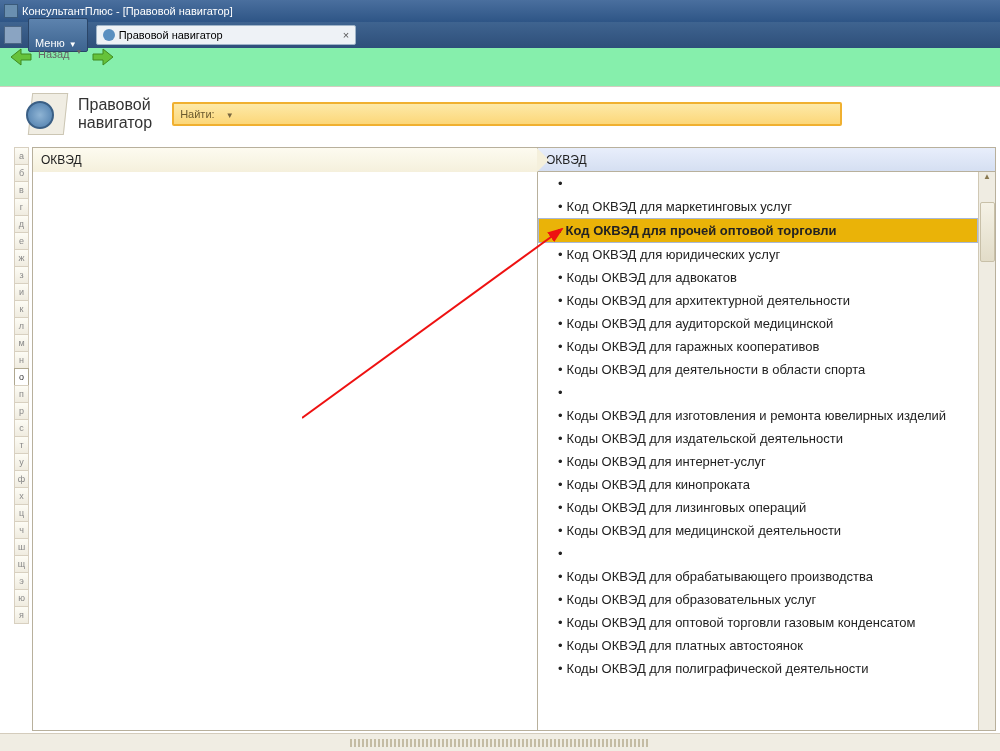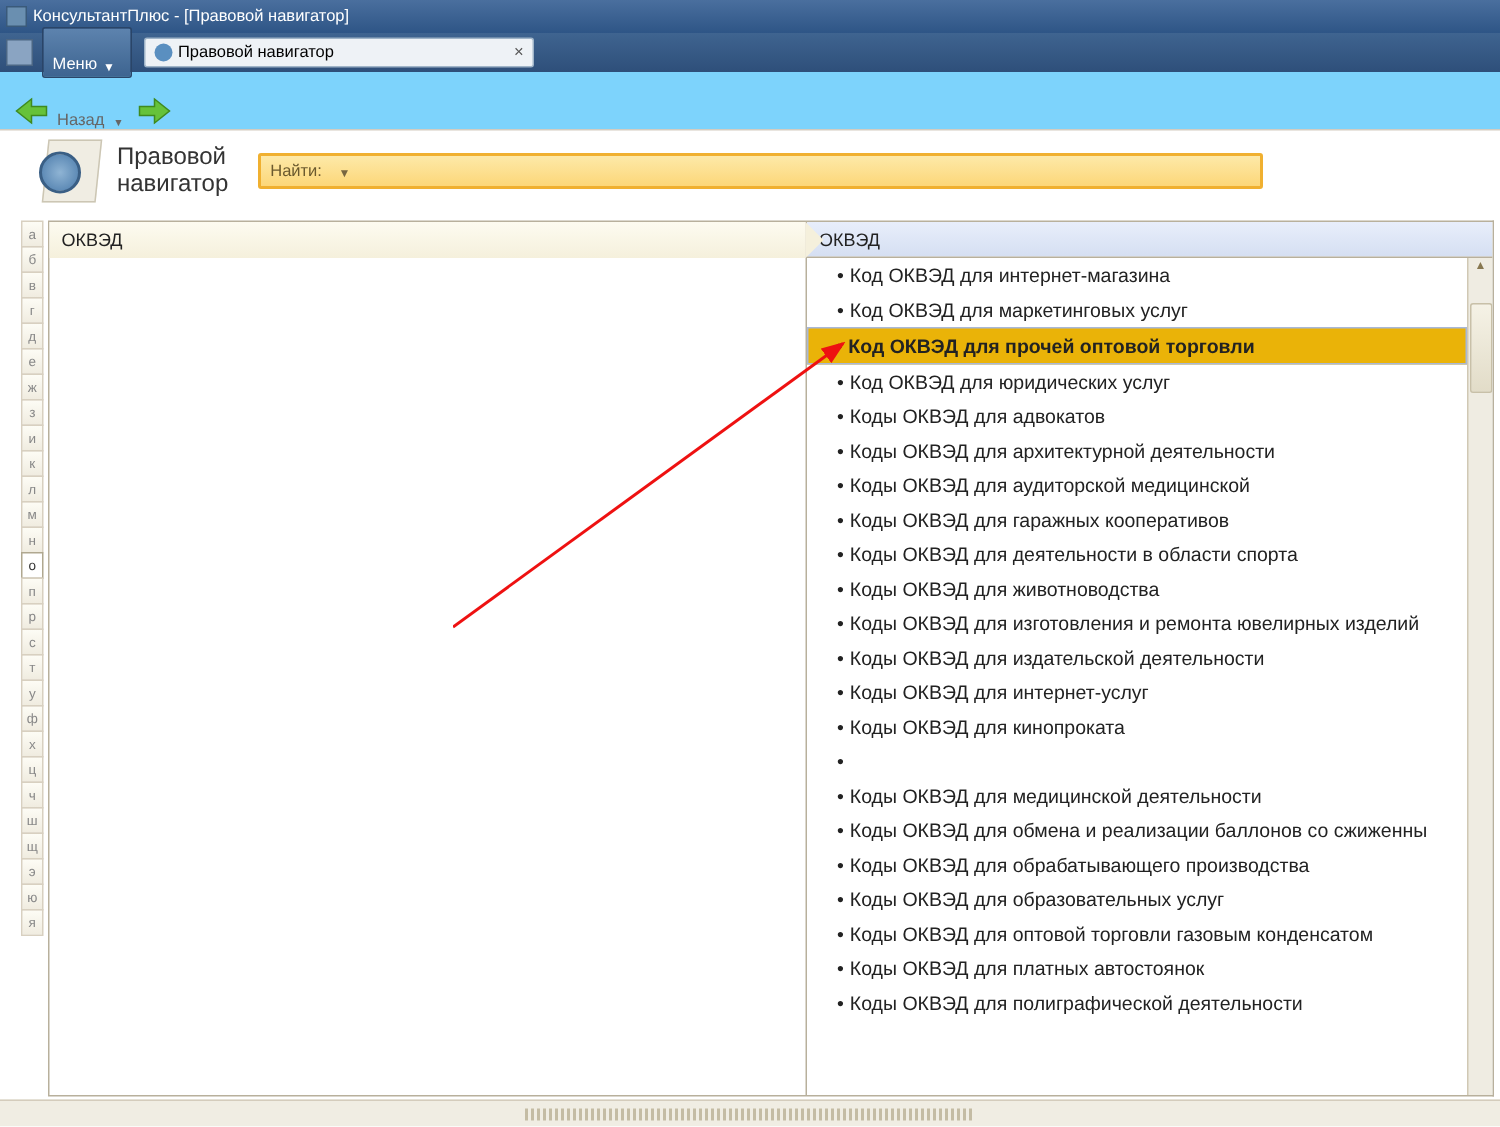--- a/index.html
+++ b/index.html
@@ -6,21 +6,21 @@
   body { font-family: Tahoma, Arial, sans-serif; font-size: 11px; background: #fff; width: 1000px; height: 751px; overflow: hidden; position: relative; }
   .titlebar { background: linear-gradient(#4a6f9e, #2e5586); color: #fff; height: 22px; display: flex; align-items: center; padding: 0 4px; font-size: 11px; }
   .titlebar-icon { width: 14px; height: 14px; margin-right: 4px; display:inline-block; background:#6a8fb0; border:1px solid #3a5a7a; }
   .menubar { background: linear-gradient(#3f6490, #2e4f7a); height: 26px; display: flex; align-items: center; padding: 0 4px; gap:4px;}
   .menubar-icon { width:18px; height:18px; background:#8aa4c2; border:1px solid #4b6684; display:inline-block; margin-right:2px;}
   .menu-btn { background: linear-gradient(#5d83ae,#3d6490); color:#fff; border:1px solid #2a4568; padding:18px 10px 2px 6px; display:flex; align-items:flex-end; font-size:11px; cursor:pointer; border-radius:2px; gap:4px;}
   .menu-btn .arrow { font-size:8px; }
   .tab-area { display:flex; align-items:center; background:#eef2f6; border:1px solid #9fb4c8; border-radius:2px; padding:2px 6px; height:20px; margin-left:4px;}
   .tab-icon { width:12px; height:12px; border-radius:50%; background:#5a8fc0; margin-right:4px; display:inline-block;}
   .tab-close { margin-left: 120px; color:#555; cursor:pointer; }
-  .nav-row { height: 38px; display:flex; align-items:flex-end; padding: 0 10px; gap:4px; background:#7dd3fc;}
+  .nav-row { height: 38px; display:flex; align-items:flex-start; padding: 0 10px; gap:4px; background:#86efac;}
   .arrow-btn { cursor:pointer; }
   .arrow-svg { width:22px; height:18px; }
   .nav-label { color:#666; font-size:11px; margin:0 2px;}
   .divider { height:1px; background:#d4ccc0; margin:0;}
   .header-row { display:flex; align-items:center; padding:6px 12px 6px 26px; gap:10px;}
   .compass { width:42px; height:42px; position:relative; }
   .compass .bg { width:36px; height:42px; background:#f0ede3; border:1px solid #ccc6b4; transform:skewX(-6deg); position:absolute; left:4px;}
   .compass .circ { width:28px; height:28px; border-radius:50%; background:radial-gradient(#8fb4d4,#4a7aaa); border:2px solid #3a5f85; position:absolute; top:8px; left:0;}
   .page-title { font-family: Verdana, sans-serif; font-size:16px; color:#333; line-height:1.1; }
   .search-box { flex:1; margin-left:10px; max-width:670px; }
@@ -141,21 +141,20 @@
     <div style="flex:1"></div>
   </div>
   <div class="right-pane">
     <div class="right-header">
       <span>ОКВЭД</span>
     </div>
     <div style="display:flex; flex:1; overflow:hidden;">
       <div class="list" id="right-list">
           <div class="list-item">
             <span class="bullet">•</span>
-            <span>Код ОКВЭД для интернет-магазина</span>
           </div>
           <div class="list-item">
             <span class="bullet">•</span>
             <span>Код ОКВЭД для маркетинговых услуг</span>
           </div>
           <div class="list-item selected">
             <span class="bullet">•</span>
             <span>Код ОКВЭД для прочей оптовой торговли</span>
           </div>
           <div class="list-item">
@@ -177,48 +176,47 @@
           <div class="list-item">
             <span class="bullet">•</span>
             <span>Коды ОКВЭД для гаражных кооперативов</span>
           </div>
           <div class="list-item">
             <span class="bullet">•</span>
             <span>Коды ОКВЭД для деятельности в области спорта</span>
           </div>
           <div class="list-item">
             <span class="bullet">•</span>
-            <span>Коды ОКВЭД для животноводства</span>
           </div>
           <div class="list-item">
             <span class="bullet">•</span>
             <span>Коды ОКВЭД для изготовления и ремонта ювелирных изделий</span>
           </div>
           <div class="list-item">
             <span class="bullet">•</span>
             <span>Коды ОКВЭД для издательской деятельности</span>
           </div>
           <div class="list-item">
             <span class="bullet">•</span>
             <span>Коды ОКВЭД для интернет-услуг</span>
           </div>
           <div class="list-item">
             <span class="bullet">•</span>
             <span>Коды ОКВЭД для кинопроката</span>
           </div>
           <div class="list-item">
             <span class="bullet">•</span>
+            <span>Коды ОКВЭД для лизинговых операций</span>
           </div>
           <div class="list-item">
             <span class="bullet">•</span>
             <span>Коды ОКВЭД для медицинской деятельности</span>
           </div>
           <div class="list-item">
             <span class="bullet">•</span>
-            <span>Коды ОКВЭД для обмена и реализации баллонов со сжиженны</span>
           </div>
           <div class="list-item">
             <span class="bullet">•</span>
             <span>Коды ОКВЭД для обрабатывающего производства</span>
           </div>
           <div class="list-item">
             <span class="bullet">•</span>
             <span>Коды ОКВЭД для образовательных услуг</span>
           </div>
           <div class="list-item">

